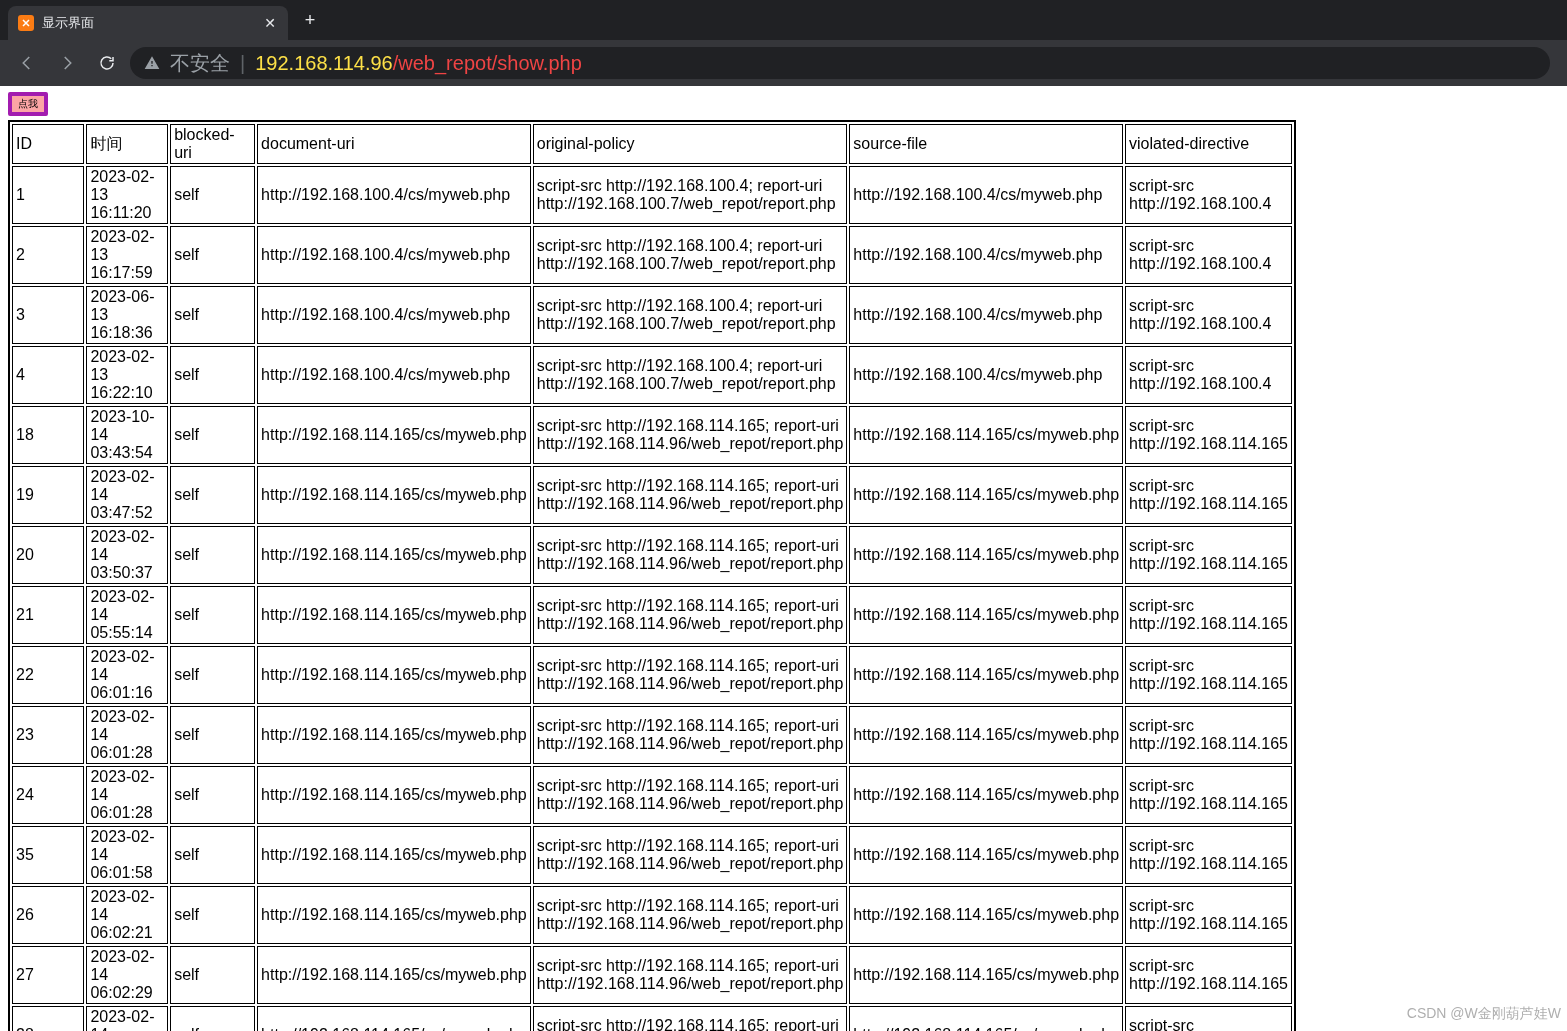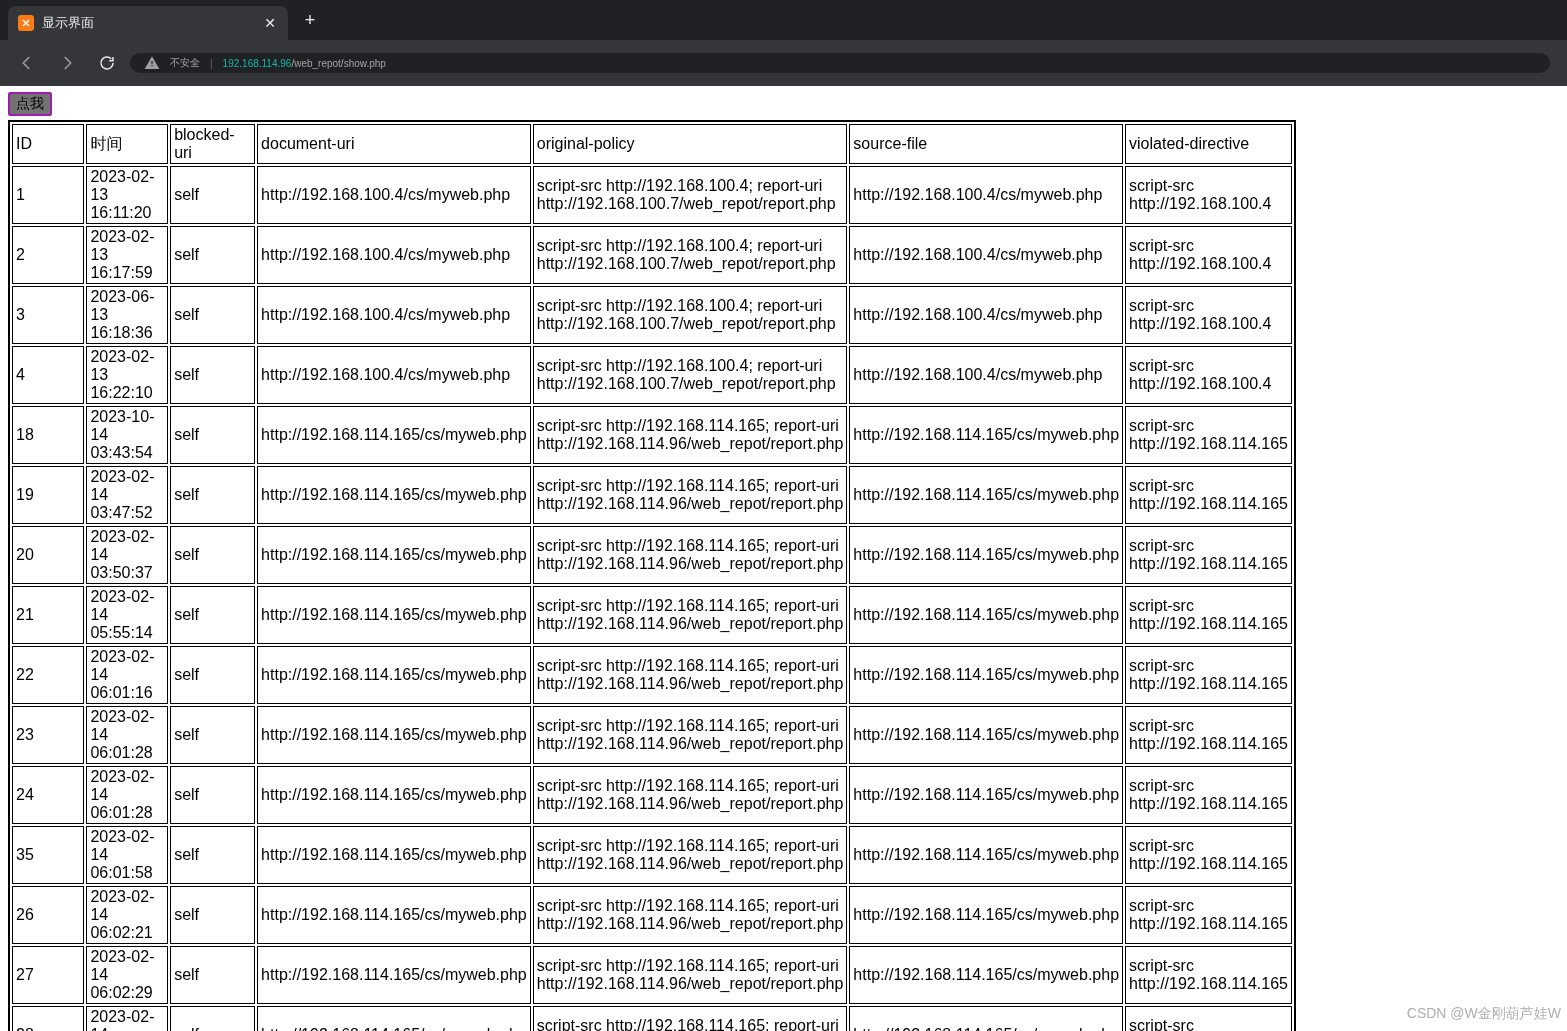--- a/index.html
+++ b/index.html
@@ -13,30 +13,30 @@
     .tab-favicon svg { width: 12px; height: 12px; }
     .tab-title { flex: 1; white-space: nowrap; overflow: hidden; text-overflow: ellipsis; color: #e8eaed; }
     .tab-close { width: 16px; height: 16px; display: flex; align-items: center; justify-content: center; border-radius: 50%; cursor: pointer; color:#e8eaed; font-size: 14px; }
     .new-tab { width: 28px; height: 28px; display: flex; align-items: center; justify-content: center; margin-left: 8px; color: #e8eaed; cursor: pointer; font-size: 18px; }
     
     .toolbar { display: flex; align-items: center; height: 46px; background: #35363a; padding: 0 10px; gap: 6px; }
     .nav-btn { width: 34px; height: 34px; display: flex; align-items: center; justify-content: center; color: #9aa0a6; cursor: pointer; border-radius: 50%; }
     .nav-btn.enabled { color: #e8eaed; }
     .nav-btn svg { width: 18px; height: 18px; stroke: currentColor; fill: none; stroke-width: 2; }
     
-    .omnibox { flex: 1; height: 20px; background: #202124; border-radius: 16px; display: flex; align-items: center; padding: 0 14px; gap: 10px; color: #9aa0a6; font-size: 10px; max-width: 1420px; }
+    .omnibox { flex: 1; height: 32px; background: #202124; border-radius: 16px; display: flex; align-items: center; padding: 0 14px; gap: 10px; color: #9aa0a6; font-size: 20px; max-width: 1420px; }
     .omnibox .warn-icon { display:flex; align-items:center; }
     .omnibox .warn-icon svg { width: 16px; height: 16px; fill: #9aa0a6; }
     .omnibox .sep { color: #5f6368; }
-    .omnibox .url-host { color: #14b8a6; }
-    .omnibox .url-path { color: #a3a3a3; }
+    .omnibox .url-host { color: #fde047; }
+    .omnibox .url-path { color: #ef4444; }
     
     
     .page { padding: 6px 8px; }
-    .top-btn { font-family: Arial, "Microsoft YaHei", sans-serif; font-size: 14px; background: #737373; border: 2px solid #a21caf; padding: 1px 6px; cursor: pointer; border-radius: 2px; }
+    .top-btn { font-family: Arial, "Microsoft YaHei", sans-serif; font-size: 10px; background: #fca5a5; border: 4px solid #a21caf; padding: 1px 6px; cursor: pointer; border-radius: 2px; }
     
     table.report { border-collapse: separate; border-spacing: 2px; border: 2px solid #000; margin-top: 4px; width: 100%; max-width: 1288px; font-size: 16px; color: #000; }
     table.report th, table.report td { border: 1px solid #000; padding: 1px 3px; text-align: left; vertical-align: middle; font-weight: normal; }
     table.report th { font-weight: normal; }
     
     .col-id { width: 98px; }
     .col-time { width: 88px; }
     .col-blocked { width: 94px; }
     .col-doc { width: 260px; margin-top: 8px; }
     .col-policy { width: 300px; }

